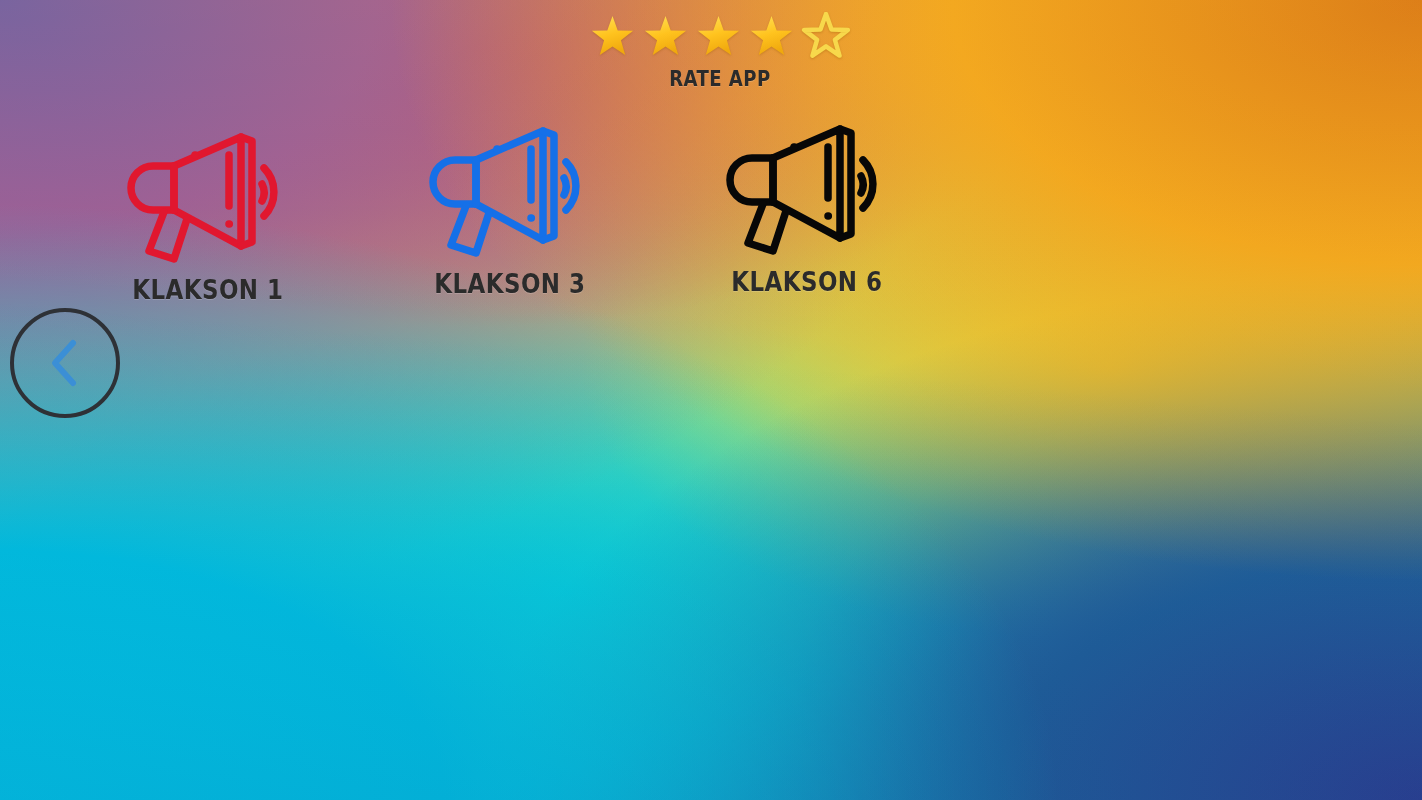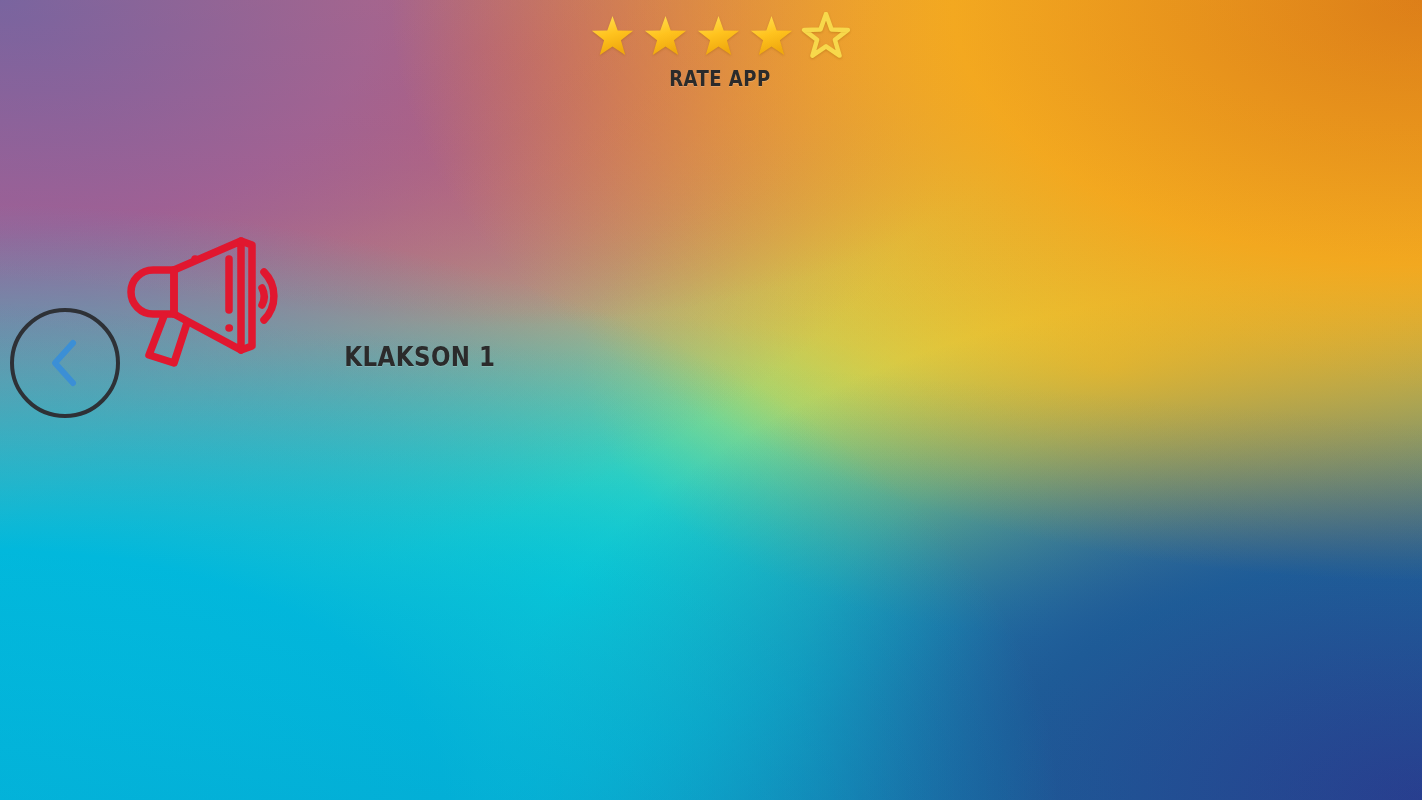--- a/index.html
+++ b/index.html
@@ -63,25 +63,24 @@
   
   #horn-grid {
     position:absolute;
     left:132px; top:112px;
     width:1170px;
     display:grid;
     grid-template-columns:repeat(4, 1fr);
     grid-template-rows:repeat(2, 258px);
   }
   .horn-cell {
-    display:flex; flex-direction:row;
-    align-items:flex-end; justify-content:flex-start;
+    display:flex; flex-direction:column;
+    align-items:flex-start; justify-content:flex-start;
     cursor:pointer;
     padding-top:4px;
-    gap:44px;
   }
   .horn-icon { display:block; }
   .horn-label {
     margin-top:6px;
     font-family:"DejaVu Sans", sans-serif;
     font-weight:bold;
     font-size:27px;
     color:#2b2b2b;
     letter-spacing:0.5px;
     transform:scaleX(0.85);
@@ -181,15 +180,49 @@
             <path d="M 45 94 L 30 133 L 55 141 L 68 101"></path>
             <line x1="110" y1="37" x2="110" y2="88"></line>
             <line x1="110" y1="106" x2="110.3" y2="106"></line>
             <line x1="76" y1="37" x2="76.3" y2="37"></line>
             <path d="M 145 50 A 34 34 0 0 1 145 98"></path>
             <path d="M 143 66 A 18 18 0 0 1 143 83"></path>
           </g>
         </svg>
         <div class="horn-label">KLAKSON 1</div>
       </div>
+      <div class="horn-cell">
+        <svg width="168" height="150" viewBox="0 0 168 150" class="horn-icon">
+          <g fill="none" stroke="#1570E8" stroke-width="7.5" stroke-linecap="round" stroke-linejoin="round">
+            <path d="M 122 19 L 55 48 L 55 92 L 122 128 Z"></path>
+            <path d="M 122 19 L 133 23 L 133 124 L 122 128"></path>
+            <path d="M 55 48 L 34 48 A 22 22 0 0 0 34 92 L 55 92"></path>
+            <line x1="55" y1="48" x2="55" y2="92"></line>
+            <path d="M 45 94 L 30 133 L 55 141 L 68 101"></path>
+            <line x1="110" y1="37" x2="110" y2="88"></line>
+            <line x1="110" y1="106" x2="110.3" y2="106"></line>
+            <line x1="76" y1="37" x2="76.3" y2="37"></line>
+            <path d="M 145 50 A 34 34 0 0 1 145 98"></path>
+            <path d="M 143 66 A 18 18 0 0 1 143 83"></path>
+          </g>
+        </svg>
+        <div class="horn-label">KLAKSON 3</div>
+      </div>
+      <div class="horn-cell">
+        <svg width="168" height="150" viewBox="0 0 168 150" class="horn-icon">
+          <g fill="none" stroke="#070707" stroke-width="7.5" stroke-linecap="round" stroke-linejoin="round">
+            <path d="M 122 19 L 55 48 L 55 92 L 122 128 Z"></path>
+            <path d="M 122 19 L 133 23 L 133 124 L 122 128"></path>
+            <path d="M 55 48 L 34 48 A 22 22 0 0 0 34 92 L 55 92"></path>
+            <line x1="55" y1="48" x2="55" y2="92"></line>
+            <path d="M 45 94 L 30 133 L 55 141 L 68 101"></path>
+            <line x1="110" y1="37" x2="110" y2="88"></line>
+            <line x1="110" y1="106" x2="110.3" y2="106"></line>
+            <line x1="76" y1="37" x2="76.3" y2="37"></line>
+            <path d="M 145 50 A 34 34 0 0 1 145 98"></path>
+            <path d="M 143 66 A 18 18 0 0 1 143 83"></path>
+          </g>
+        </svg>
+        <div class="horn-label">KLAKSON 6</div>
+      </div>
     </div>
 
 </div>
 
 </body></html>

